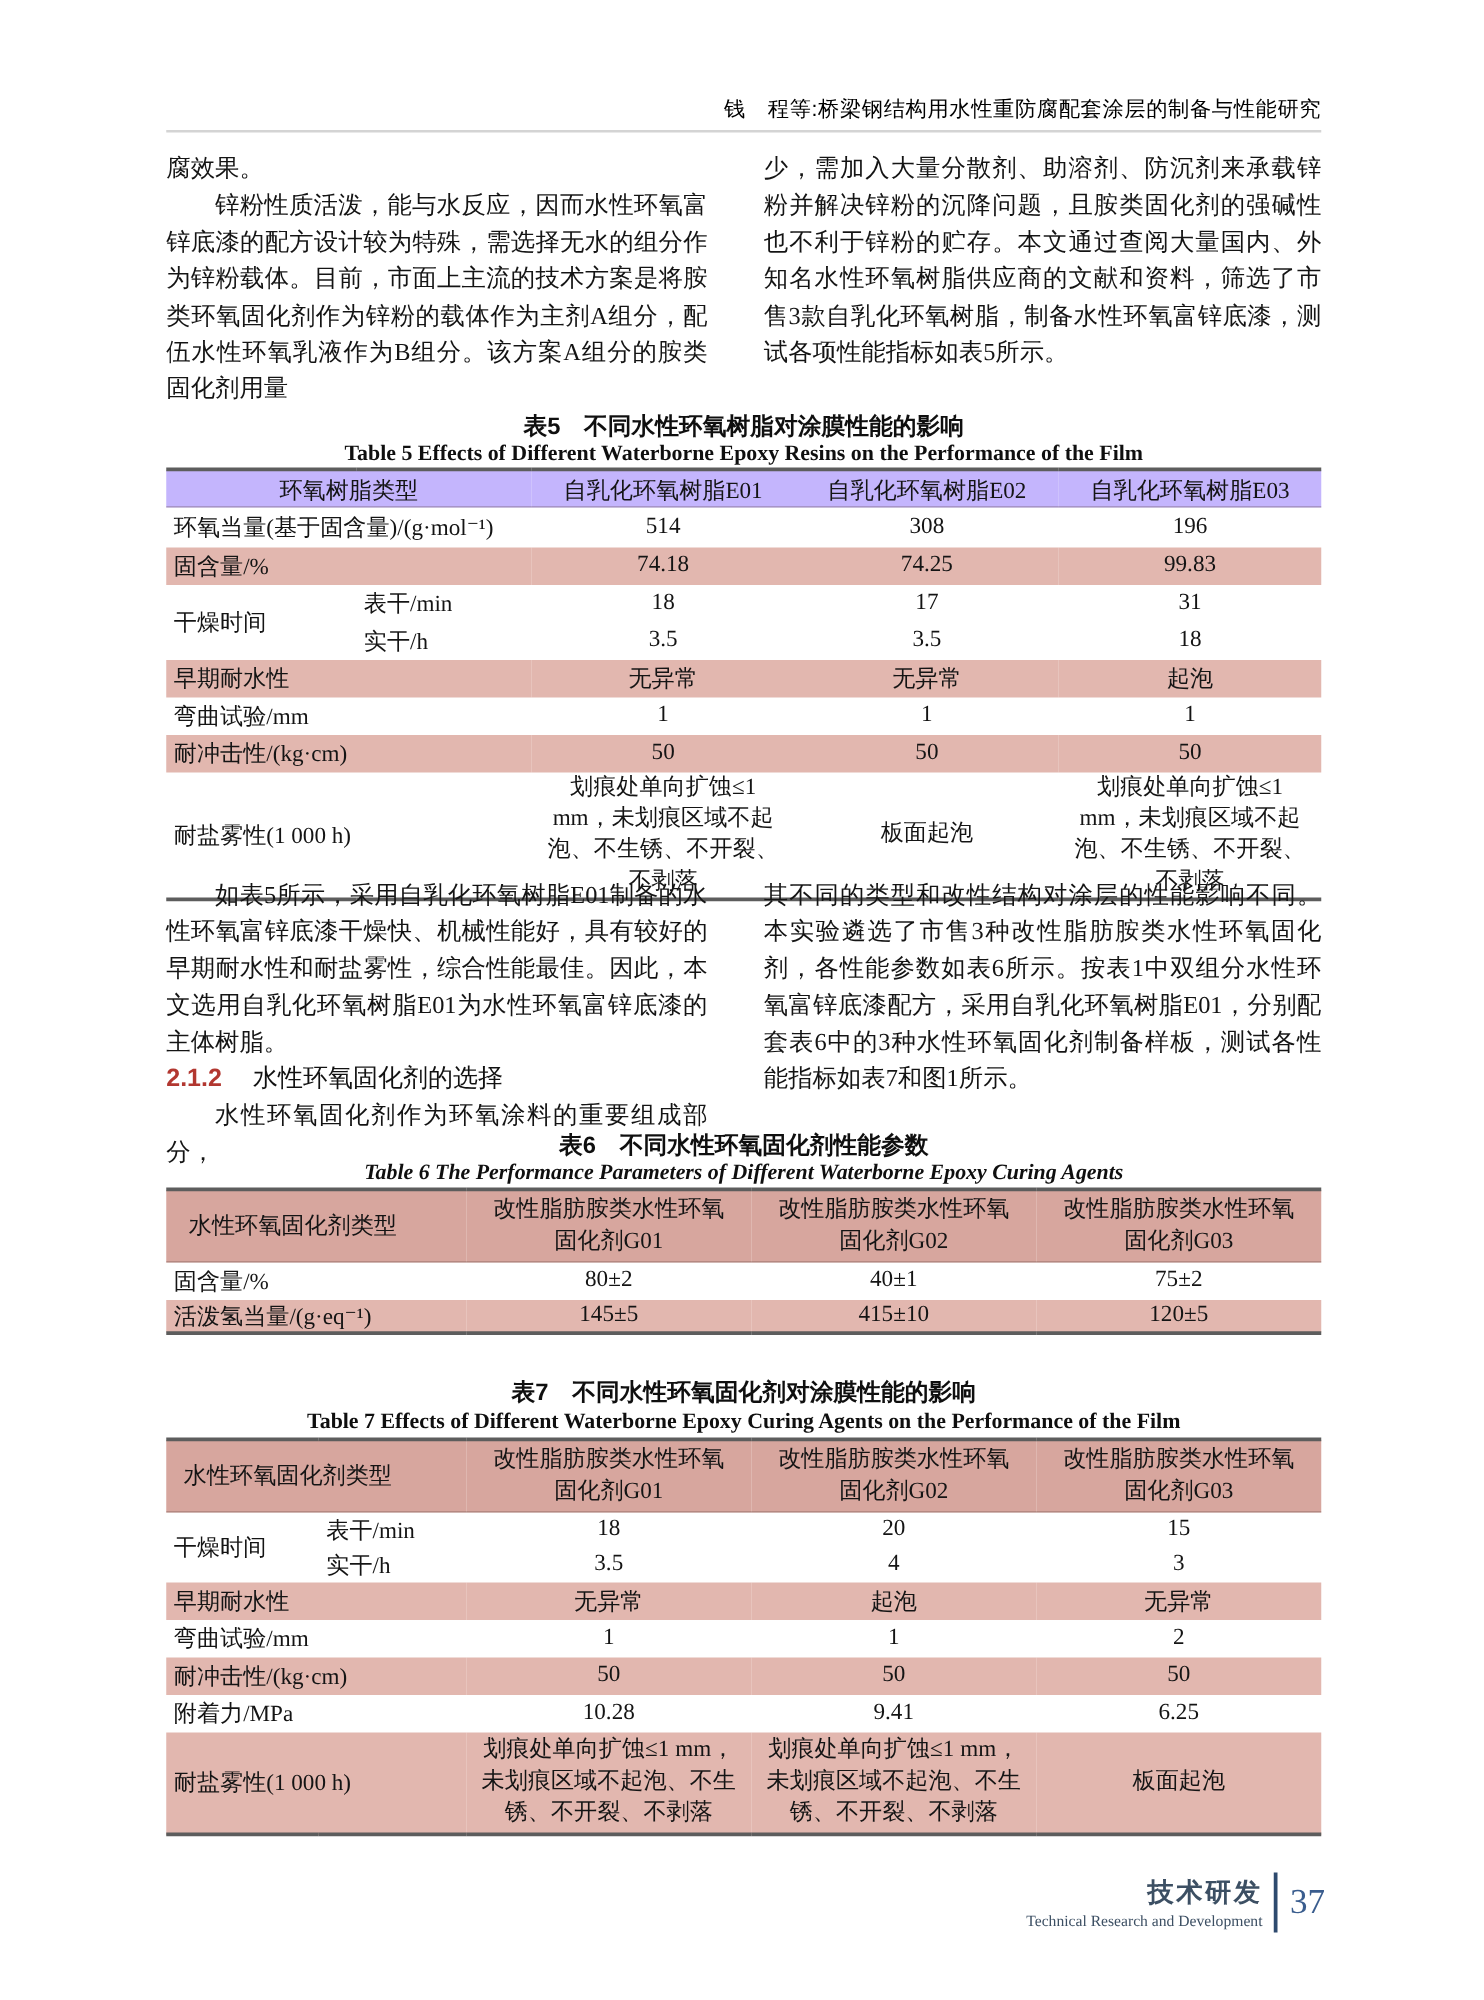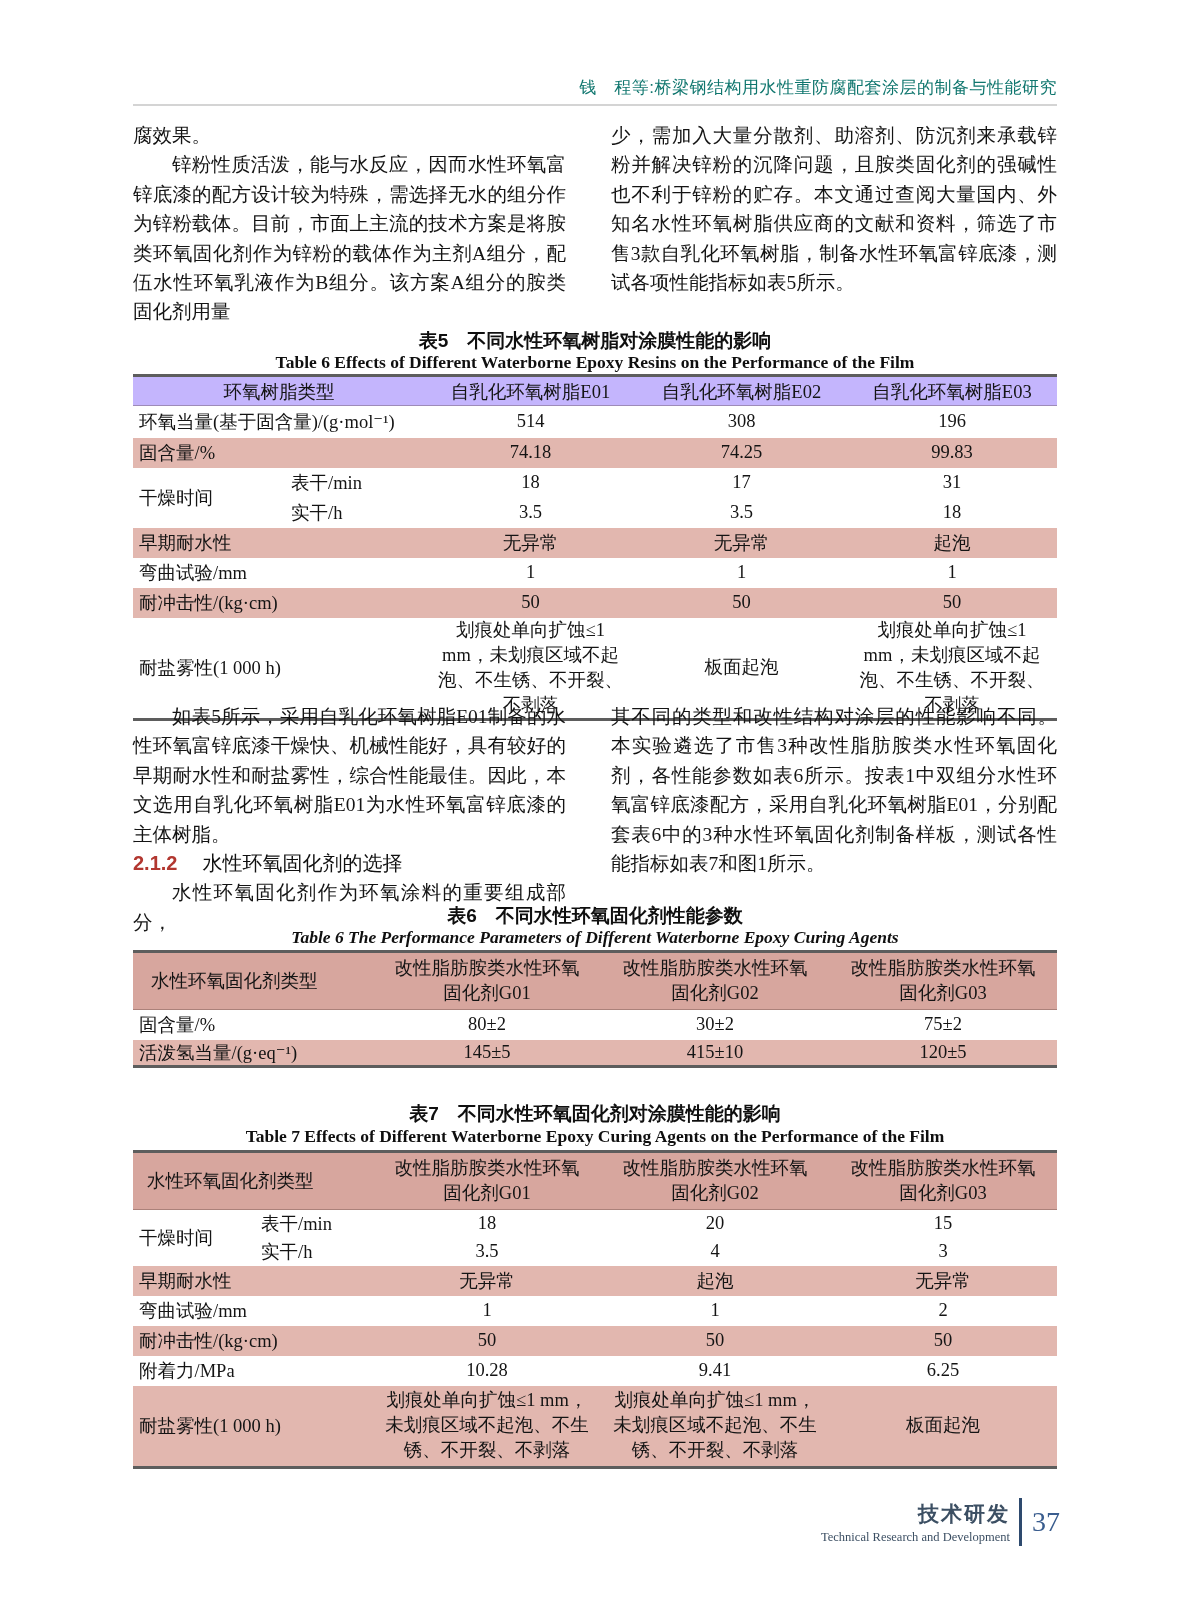--- a/index.html
+++ b/index.html
@@ -6,21 +6,21 @@
   html,body { background:#ffffff; }
   .page {
     position:relative; width:1187px; height:1600px; background:#ffffff;
     font-family:"Liberation Serif","DejaVu Serif",serif; color:#161616;
     overflow:hidden;
   }
   
   .running {
     position:absolute; top:76px; right:130px;
     font-family:"Liberation Sans","DejaVu Sans",sans-serif;
-    font-size:17px; color:#0f766e; letter-spacing:0.5px;
+    font-size:17px; color:#000000; letter-spacing:0.5px;
   }
   .head-rule {
     position:absolute; top:104px; left:133px; width:924px; height:2px; background:#d4d4d4;
   }
   
   .coltext {
     position:absolute; font-size:19.5px; line-height:29.4px;
     text-align:justify; color:#141414;
   }
   .col-a { left:133px; width:433px; }
@@ -82,21 +82,21 @@
 
   <div class="coltext col-a t-top">
     <p>腐效果。</p>
     <p class="ind">锌粉性质活泼，能与水反应，因而水性环氧富锌底漆的配方设计较为特殊，需选择无水的组分作为锌粉载体。目前，市面上主流的技术方案是将胺类环氧固化剂作为锌粉的载体作为主剂A组分，配伍水性环氧乳液作为B组分。该方案A组分的胺类固化剂用量</p>
   </div>
   <div class="coltext col-b t-top">
     <p>少，需加入大量分散剂、助溶剂、防沉剂来承载锌粉并解决锌粉的沉降问题，且胺类固化剂的强碱性也不利于锌粉的贮存。本文通过查阅大量国内、外知名水性环氧树脂供应商的文献和资料，筛选了市售3款自乳化环氧树脂，制备水性环氧富锌底漆，测试各项性能指标如表5所示。</p>
   </div>
 
   <div class="tbl-title-cn" style="top:328px;">表5　不同水性环氧树脂对涂膜性能的影响</div>
-  <div class="tbl-title-en" style="top:352px;">Table 6  Effects of Different Waterborne Epoxy Resins on the Performance of the Film</div>
+  <div class="tbl-title-en" style="top:352px;">Table 5  Effects of Different Waterborne Epoxy Resins on the Performance of the Film</div>
   <table class="dtable" style="top:374px;">
     <colgroup>
       <col style="width:152px">
         <col style="width:140px">
       <col style="width:211px">
         <col style="width:211px">
         <col style="width:210px">
     </colgroup>
     <tbody>
       <tr class="hdr" style="height:30px">
@@ -181,21 +181,21 @@
     <tbody>
       <tr class="hdr2" style="height:56px">
         <td class="l">水性环氧固化剂类型</td>
         <td class="c">改性脂肪胺类水性环氧固化剂G01</td>
         <td class="c">改性脂肪胺类水性环氧固化剂G02</td>
         <td class="c">改性脂肪胺类水性环氧固化剂G03</td>
       </tr>
       <tr style="height:30px">
         <td class="l">固含量/%</td>
         <td class="c">80±2</td>
-        <td class="c">30±2</td>
+        <td class="c">40±1</td>
         <td class="c">75±2</td>
       </tr>
       <tr class="rowpink" style="height:20px">
         <td class="l">活泼氢当量/(g·eq⁻¹)</td>
         <td class="c">145±5</td>
         <td class="c">415±10</td>
         <td class="c">120±5</td>
       </tr>
     </tbody>
   </table>

